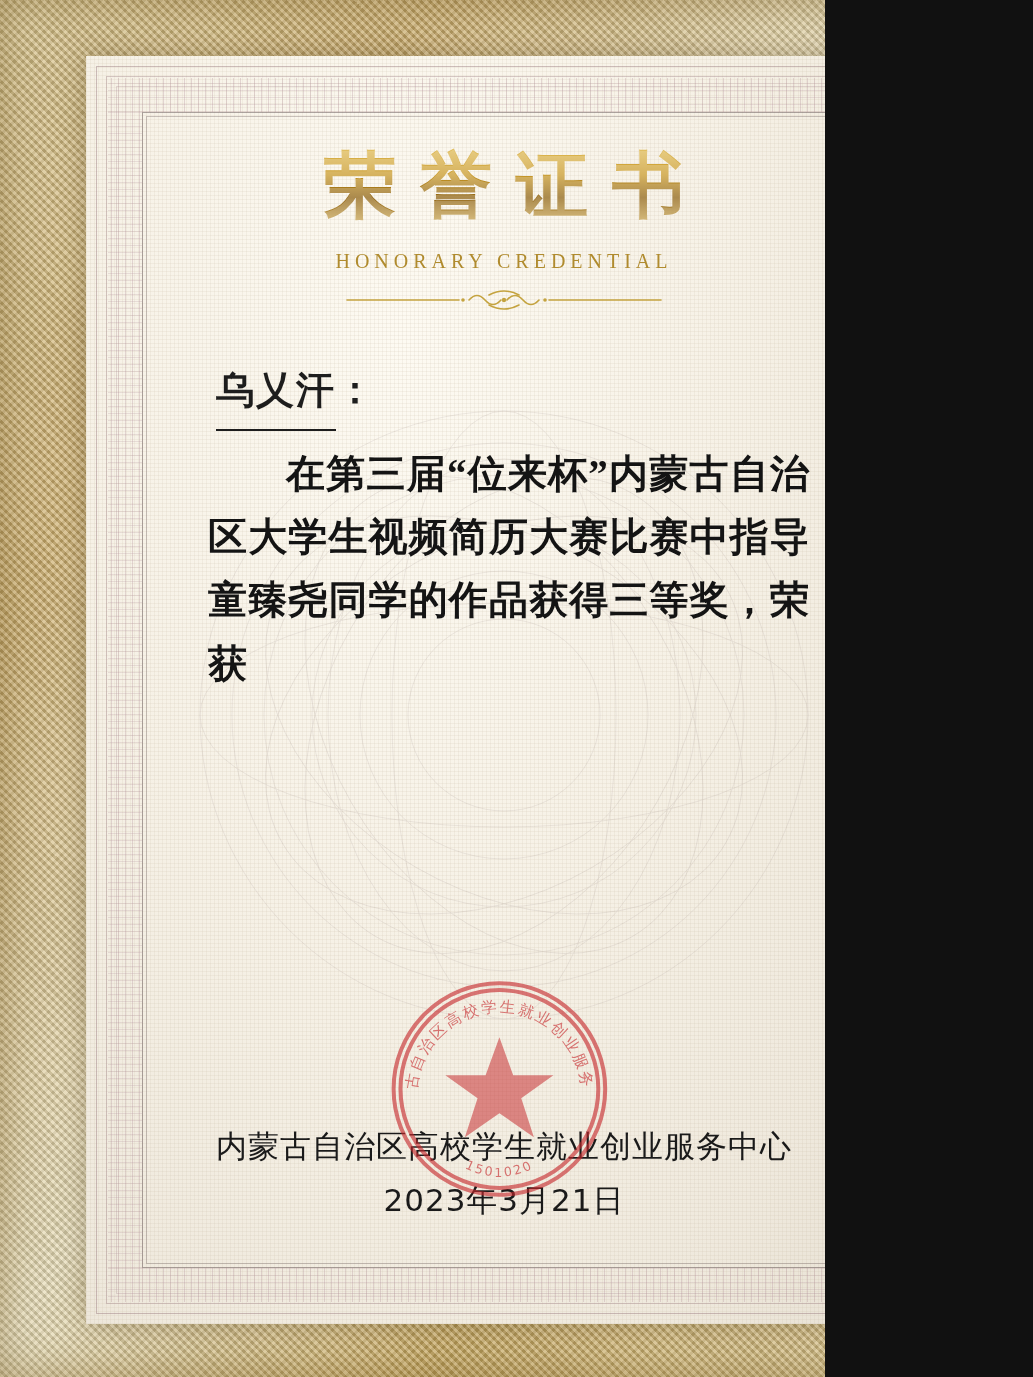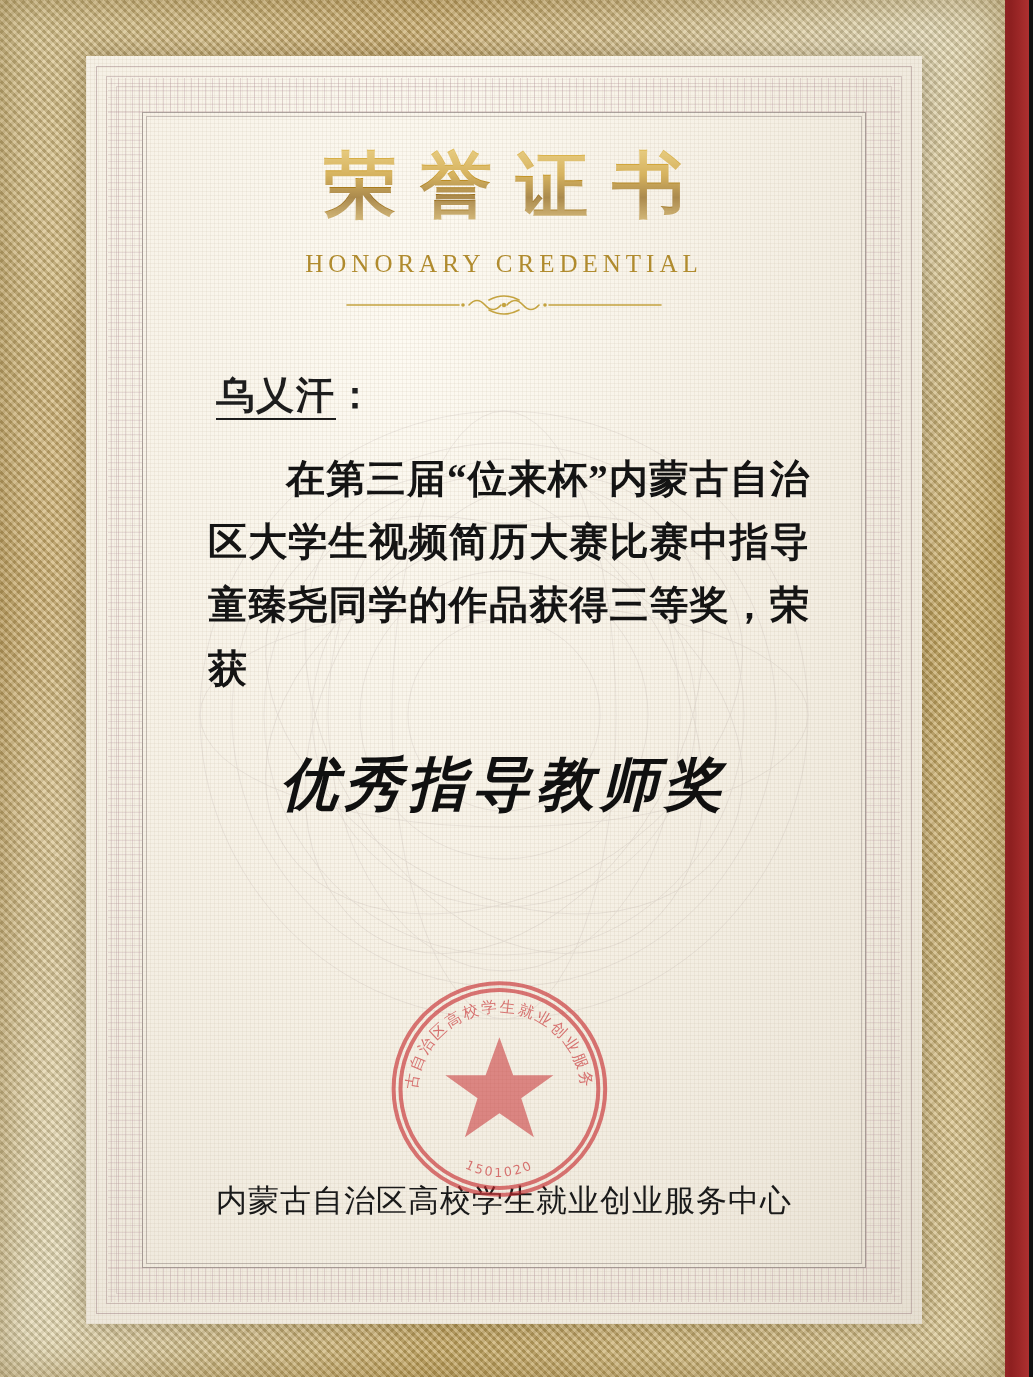--- a/index.html
+++ b/index.html
@@ -7,21 +7,21 @@
     padding: 0;
     background: #111;
   }
   body {
     font-family: "Liberation Serif", "DejaVu Serif", serif;
   }
 
   
   .photo {
     position: relative;
-    width: 1029px;
+    width: 825px;
     height: 1377px;
     overflow: hidden;
     background: #6b1414;
   }
 
   
   .red-backing {
     position: absolute;
     inset: 0;
     background:
@@ -132,21 +132,21 @@
     background: linear-gradient(180deg, #e9c96a 0%, #c99a2a 38%, #8f6312 62%, #e4c470 100%);
     -webkit-background-clip: text;
     background-clip: text;
     color: transparent;
     text-shadow: 0 1px 0 rgba(255,255,255,0.25);
   }
 
   .title-en {
     text-align: center;
     font-family: "Liberation Serif", "DejaVu Serif", serif;
-    font-size: 25px;
+    font-size: 20px;
     letter-spacing: 5px;
     margin-top: 16px;
     color: #b08b2e;
   }
 
   .flourish {
     margin: 14px auto 0;
     width: 330px;
     height: 26px;
     display: block;
@@ -155,21 +155,21 @@
   .salutation {
     margin-top: 52px;
     margin-left: 70px;
     font-size: 38px;
     font-weight: bold;
     color: #1d1d1d;
     letter-spacing: 2px;
   }
   .salutation .name {
     border-bottom: 2px solid #1d1d1d;
-    padding-bottom: 2px;
+    padding-bottom: 18px;
   }
 
   .body-text {
     margin: 26px 52px 0 62px;
     font-size: 39px;
     line-height: 1.62;
     color: #141414;
     text-align: justify;
     letter-spacing: 1px;
     text-indent: 78px;
@@ -296,21 +296,20 @@
           <circle cx="206" cy="13" r="1.8" fill="#c4a33f" stroke="none"></circle>
         </g>
       </svg>
 
       <div class="salutation">
         <span class="name">乌乂汗</span><span>：</span>
       </div>
 
       <div class="body-text">在第三届“位来杯”内蒙古自治区大学生视频简历大赛比赛中指导童臻尧同学的作品获得三等奖，荣获</div>
 
-      <div class="award-name">优秀指导教师奖</div>
 
 
       <div class="sign-block">
 
         <svg class="seal" viewBox="0 0 200 200">
           <g fill="none" stroke="#c6282c" stroke-width="3.5">
             <circle cx="100" cy="100" r="92"></circle>
             <circle cx="100" cy="100" r="86"></circle>
           </g>
           <path d="M100 55 L112 88 L147 88 L119 108 L130 142 L100 121 L70 142 L81 108 L53 88 L88 88 Z" fill="#c6282c" opacity="0.85"></path>
@@ -318,17 +317,18 @@
           <text font-size="13.5" fill="#c6282c" font-family="'DejaVu Sans','Liberation Sans',sans-serif" letter-spacing="2">
             <textPath href="#sealArcTop" startOffset="50%" text-anchor="middle">内蒙古自治区高校学生就业创业服务中心</textPath>
           </text>
           <path id="sealArcBot" d="M38 128 A64 64 0 0 0 162 128" fill="none"></path>
           <text font-size="11" fill="#c6282c" font-family="'DejaVu Sans','Liberation Sans',sans-serif" letter-spacing="2">
             <textPath href="#sealArcBot" startOffset="50%" text-anchor="middle">1501020</textPath>
           </text>
         </svg>
 
         <div class="issuer">内蒙古自治区高校学生就业创业服务中心</div>
+        <div class="issue-date">2023年3月21日</div>
       </div>
 
     </div>
   </div>
 </div>
 
 </body></html>

